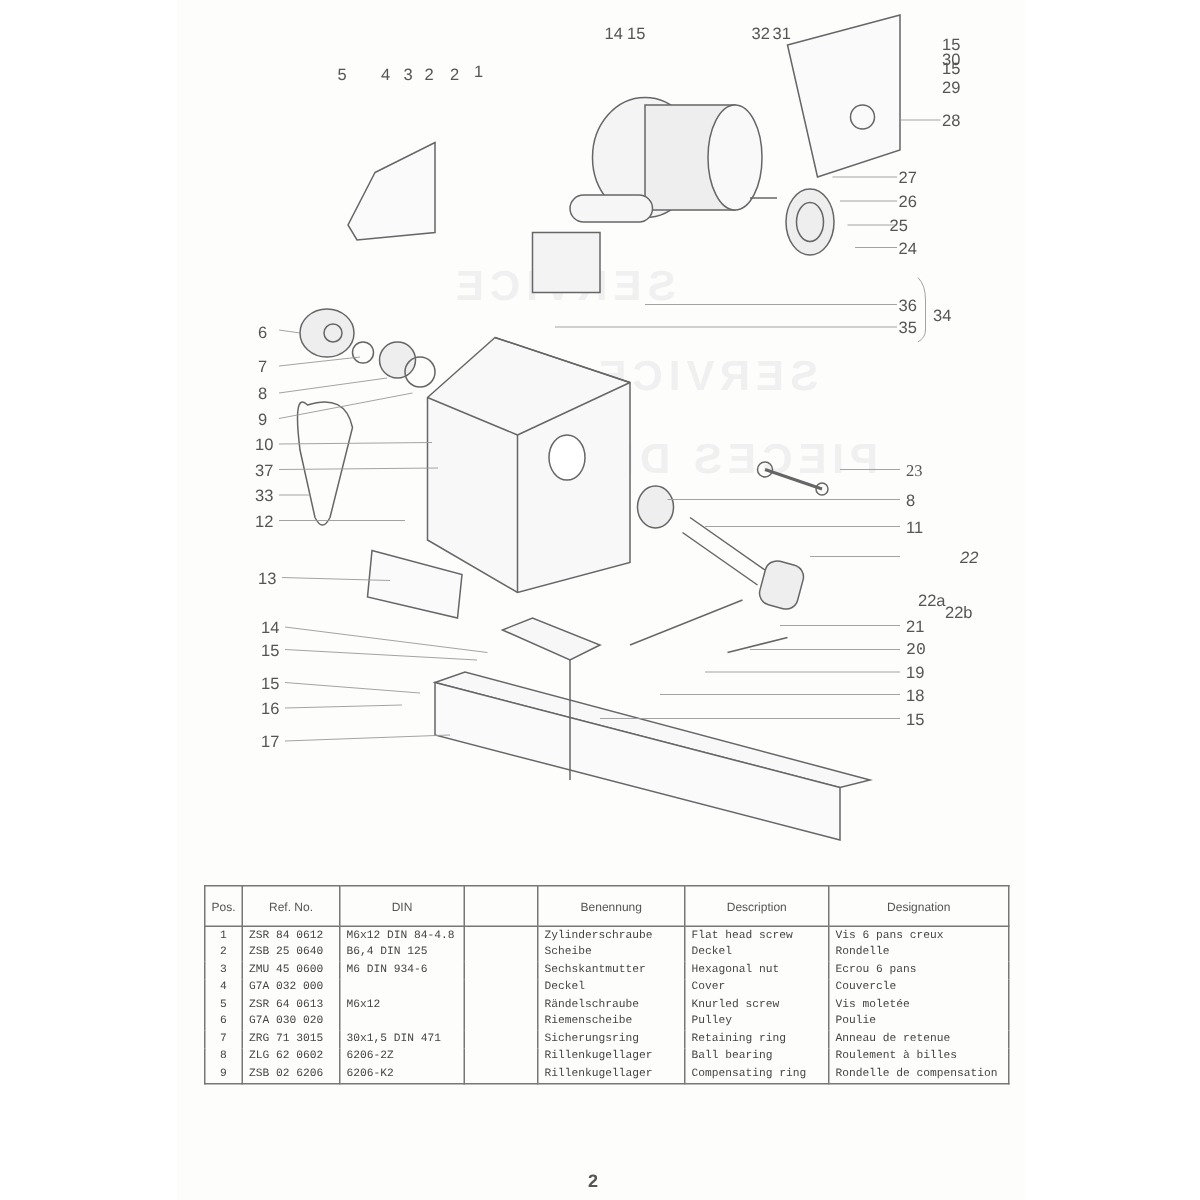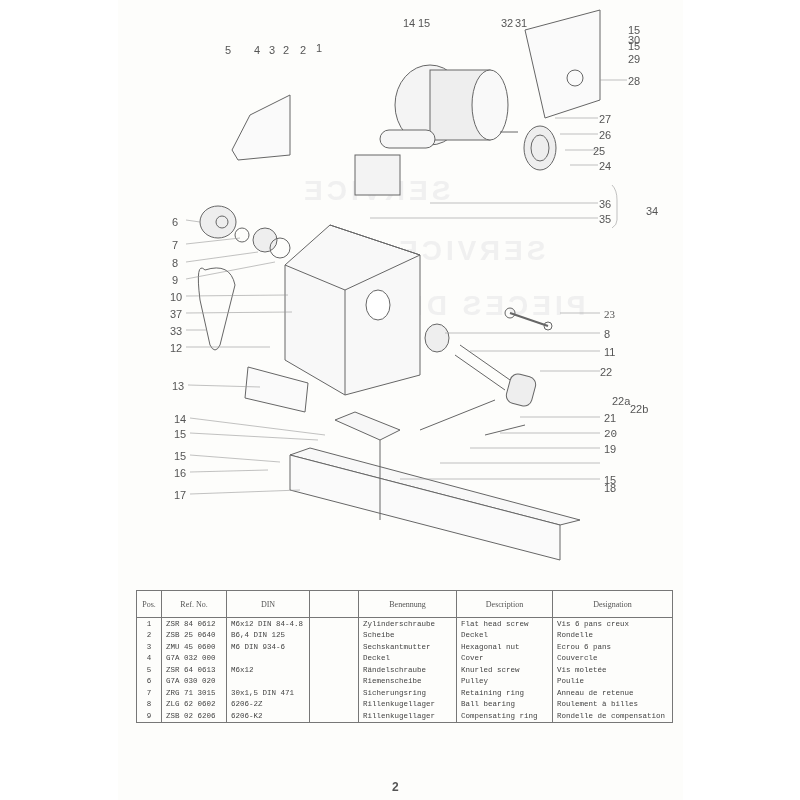--- a/index.html
+++ b/index.html
@@ -2,21 +2,21 @@
 <html><head>
 <meta charset="utf-8">
 <style>
   html, body { margin:0; padding:0; }
   body { width:800px; height:800px; background:#ffffff; position:relative; overflow:hidden; font-family:"Liberation Sans", sans-serif; color:#333; }
   .page { position:absolute; left:118px; top:0; width:565px; height:800px; background:#fdfdfb; }
   .diagram { position:absolute; left:0; top:0; width:800px; height:590px; }
   .callout { position:absolute; font-size:11px; color:#555; font-family:"Liberation Sans", sans-serif; }
   .watermark { position:absolute; font-size:28px; font-weight:bold; color:#f0f0f0; letter-spacing:4px; transform:scaleX(-1); }
   table.parts { position:absolute; left:136px; top:590px; width:537px; border-collapse:collapse; font-size:7.5px; }
-  table.parts th { font-weight:normal; font-size:8px; color:#555; border:1px solid #777; height:24px; font-family:Liberation Serif, serif; }
+  table.parts th { font-weight:normal; font-size:8px; color:#555; border:1px solid #777; height:24px; font-family:Liberation Sans, sans-serif; }
   table.parts td { border-left:1px solid #777; border-right:1px solid #777; padding:0 4px; height:11.5px; font-family:"Liberation Mono", monospace; color:#444; white-space:nowrap; }
   table.parts tr.group td { padding-top:8px; height:14px; }
   table.parts tr.last td { border-bottom:1px solid #777; }
   .u { text-decoration:underline; }
   .pos { text-align:center; }
   .pagenum { position:absolute; left:392px; top:780px; font-size:12px; font-weight:bold; color:#555; }
 </style>
 </head>
 <body>
 
@@ -130,41 +130,41 @@
       <div class="callout" style="left: 628px; top: 9px; margin-top: 25px;">30</div>
       <div class="callout" style="left: 628px; top: 24px;">15</div>
       <div class="callout" style="left: 628px; top: 40px;">15</div>
       <div class="callout" style="left: 628px; top: 53px;">29</div>
       <div class="callout" style="left: 628px; top: 75px;">28</div>
       <div class="callout" style="left: 599px; top: 113px;">27</div>
       <div class="callout" style="left: 599px; top: 129px;">26</div>
       <div class="callout" style="left: 593px; top: 145px;">25</div>
       <div class="callout" style="left: 599px; top: 160px;">24</div>
       <div class="callout" style="left: 599px; top: 198px;">36</div>
-      <div class="callout" style="left: 646px; top: 205px;">34</div>
+      <div class="callout" style="left: 622px; top: 205px;">34</div>
       <div class="callout" style="left: 599px; top: 213px;">35</div>
       <div class="callout" style="left: 172px; top: 216px;">6</div>
       <div class="callout" style="left: 172px; top: 239px;">7</div>
       <div class="callout" style="left: 172px; top: 257px;">8</div>
       <div class="callout" style="left: 172px; top: 274px;">9</div>
       <div class="callout" style="left: 170px; top: 291px;">10</div>
       <div class="callout" style="left: 170px; top: 308px;">37</div>
       <div class="callout" style="left: 170px; top: 325px;">33</div>
       <div class="callout" style="left: 170px; top: 342px;">12</div>
       <div class="callout" style="left: 172px; top: 380px;">13</div>
       <div class="callout" style="left: 604px; top: 308px; font-family: Liberation Serif, serif;">23</div>
       <div class="callout" style="left: 604px; top: 328px;">8</div>
       <div class="callout" style="left: 604px; top: 346px;">11</div>
-      <div class="callout" style="left: 600px; top: 366px;">22</div>
+      <div class="callout" style="left: 640px; top: 366px; font-style: italic;">22</div>
       <div class="callout" style="left: 612px; top: 395px;">22a</div>
       <div class="callout" style="left: 630px; top: 403px;">22b</div>
       <div class="callout" style="left: 604px; top: 412px;">21</div>
       <div class="callout" style="left: 604px; top: 428px; font-family: Liberation Mono, monospace;">20</div>
       <div class="callout" style="left: 604px; top: 443px;">19</div>
-      <div class="callout" style="left: 604px; top: 458px; margin-top: 24px;">18</div>
+      <div class="callout" style="left: 604px; top: 458px;">18</div>
       <div class="callout" style="left: 604px; top: 474px;">15</div>
       <div class="callout" style="left: 174px; top: 413px;">14</div>
       <div class="callout" style="left: 174px; top: 428px;">15</div>
       <div class="callout" style="left: 174px; top: 450px;">15</div>
       <div class="callout" style="left: 174px; top: 467px;">16</div>
       <div class="callout" style="left: 174px; top: 489px;">17</div>
     </div>
 </div>
 
 <table class="parts">

